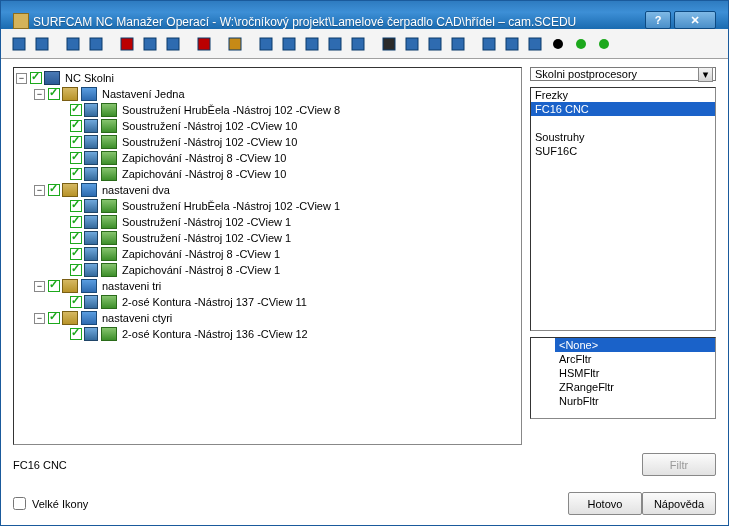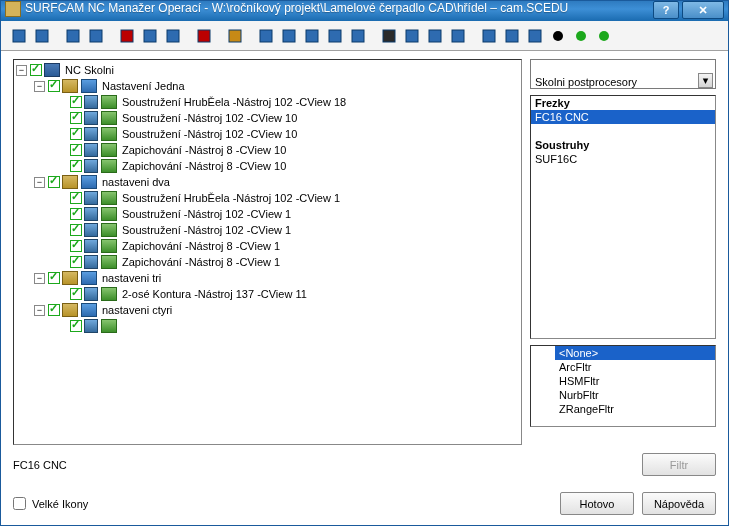--- a/index.html
+++ b/index.html
@@ -1,18 +1,18 @@
 <!DOCTYPE html>
 <html><head>
 <meta charset="utf-8">
 <style>
 * { box-sizing: border-box; margin: 0; padding: 0; font-family: "Segoe UI", Tahoma, sans-serif; font-size: 11px; }
 body { background: #fff; }
 .window { width: 729px; height: 526px; background: #fff; border: 1px solid #1a5a9c; display: flex; flex-direction: column; }
-.titlebar { height: 20px; background: linear-gradient(#2e7bc0,#3d8fd6 40%,#1a6bb0); display: flex; align-items: flex-start; padding: 0 4px; color: #fff; }
+.titlebar { height: 28px; background: linear-gradient(#2e7bc0,#3d8fd6 40%,#1a6bb0); display: flex; align-items: flex-end; padding: 0 12px; color: #fff; }
 .titlebar .icon { width:16px; height:16px; background:#d4b35a; border:1px solid #8a6d1e; margin-right:4px;}
 .titlebar .title { flex:1; font-size:12px; text-shadow:0 1px 1px rgba(0,0,0,.3);}
 .tbn { width:26px; height:18px; margin-left:3px; border:1px solid #0d4a82; border-radius:2px; background:linear-gradient(#7fb9e6,#4a8fc9); color:#fff; display:flex; align-items:center; justify-content:center; cursor:pointer; font-weight:bold;}
 .tbn.close{width:42px; background:linear-gradient(#7fb9e6,#4a8fc9);}
 .toolbar { height:30px; border-bottom:1px solid #a0a0a0; display:flex; align-items:center; padding:0 8px; gap:3px; background:#f4f4f4;}
 .tb { width:20px; height:20px; border:1px solid transparent; display:flex; align-items:center; justify-content:center; cursor:pointer;}
 .tb svg{width:16px;height:16px;}
 .sep{width:5px;}
 .main{ flex:1; display:flex; gap:8px; padding:8px 12px 4px 12px; overflow:hidden;}
 .tree-wrap{ flex:1; border:1px inset #888; background:#fff; overflow:auto; padding:2px;}
@@ -22,35 +22,35 @@
 .chk{ width:12px; height:12px; border:1px solid #1ca81c; background:#fff; margin-right:2px; position:relative;flex-shrink:0;}
 .chk::after{content:"✓"; color:#1ca81c; font-size:11px; position:absolute; top:-3px; left:0px; font-weight:bold;}
 .nic{ width:16px; height:14px; margin-right:3px; flex-shrink:0;}
 .nic.proj{background:linear-gradient(#4a7ab6,#2b5a96);border:1px solid #1c3a63;}
 .nic.setup{background:linear-gradient(#d6b862,#b89329);border:1px solid #7a5f14;}
 .nic.setup2{background:linear-gradient(#5a9de0,#2e6bb0);border:1px solid #1a4a7a;}
 .nic.op{background:linear-gradient(#86c46e,#3d8f2a);border:1px solid #2a6b1a;}
 .nic.pre{background:linear-gradient(#6fa8dc,#356a9c);border:1px solid #204568; width:14px;}
 .nodetext{padding-left:2px;}
 .right{ width:186px; display:flex; flex-direction:column; gap:6px;}
-.combo{ height:30px; border:1px solid #7a7a7a; background:#fff; display:flex; align-items:flex-end; padding:0 2px 0 4px; cursor:pointer;}
+.combo{ height:14px; border:1px solid #7a7a7a; background:#fff; display:flex; align-items:center; padding:0 2px 0 4px; cursor:pointer;}
 .combo span{flex:1;}
 .combo .arrow{ width:15px; height:15px; border:1px solid #888; background:linear-gradient(#f4f4f4,#d4d4d4); display:flex; align-items:center; justify-content:center;}
 .listbox{ border:1px inset #888; background:#fff; overflow:auto;}
 .listbox.top{height:244px;}
 .listbox.bot{height:82px;padding-left:24px;}
 .li{ padding:0 4px; height:14px; line-height:14px; cursor:pointer;}
 .li.sel{background:#1a62c9; color:#fff;}
-.li.group{font-weight:bold;}
+.li.group{font-weight:normal;}
 .bottom{ padding:4px 12px 10px 12px;}
 .status-row{display:flex; align-items:center; margin-bottom:16px;}
 .status-row .lbl{flex:1;}
 .btn{ height:23px; min-width:74px; border:1px solid #888; background:linear-gradient(#fbfbfb,#e2e2e2); cursor:pointer; padding:0 10px; border-radius:2px;}
 .btn:disabled{color:#999; cursor:default;}
-.btn-row{display:flex; justify-content:flex-end; gap:8px; align-items:center;}
+.btn-row{display:flex; justify-content:flex-end; gap:0; align-items:center;}
 .chk2{display:flex; align-items:center; gap:6px; margin-right:auto;}
 .chk2 input{width:13px;height:13px;}
 .dot{width:10px;height:10px;border-radius:50%;display:inline-block;}
 </style>
 </head>
 <body>
 
 <div class="window">
 
   <div class="titlebar">
@@ -201,21 +201,21 @@
             <span class="nic setup2"></span>
             <span class="nodetext">Nastavení Jedna</span>
           </div>
           <div class="row">
             <span class="indent"></span>
             <span class="indent"></span>
             <span class="indent"></span>
             <span class="chk"></span>
             <span class="nic pre"></span>
             <span class="nic op"></span>
-            <span class="nodetext">Soustružení HrubĚela  -Nástroj 102 -CView 18</span>
+            <span class="nodetext">Soustružení HrubĚela  -Nástroj 102 -CView 8</span>
           </div>
           <div class="row">
             <span class="indent"></span>
             <span class="indent"></span>
             <span class="indent"></span>
             <span class="chk"></span>
             <span class="nic pre"></span>
             <span class="nic op"></span>
             <span class="nodetext">Soustružení  -Nástroj 102 -CView 10</span>
           </div>
@@ -324,42 +324,43 @@
             <span class="nic setup2"></span>
             <span class="nodetext">nastaveni ctyri</span>
           </div>
           <div class="row">
             <span class="indent"></span>
             <span class="indent"></span>
             <span class="indent"></span>
             <span class="chk"></span>
             <span class="nic pre"></span>
             <span class="nic op"></span>
+            <span class="nodetext">2-osé Kontura  -Nástroj 136 -CView 12</span>
           </div>
         </div>
     </div>
 
     <div class="right">
       <div class="combo">
         <span>Skolni postprocesory</span>
         <div class="arrow">▾</div>
       </div>
       <div class="listbox top" id="postlist">
           <div class="li group">Frezky</div>
           <div class="li sel">FC16 CNC</div>
           <div class="li">&nbsp;</div>
           <div class="li group">Soustruhy</div>
           <div class="li">SUF16C</div>
         </div>
       <div class="listbox bot" id="filterlist">
           <div class="li sel">&lt;None&gt;</div>
           <div class="li">ArcFltr</div>
           <div class="li">HSMFltr</div>
+          <div class="li">ZRangeFltr</div>
           <div class="li">NurbFltr</div>
-          <div class="li">ZRangeFltr</div>
         </div>
     </div>
   </div>
 
   <div class="bottom">
     <div class="status-row">
       <div class="lbl">FC16 CNC</div>
       <button class="btn" disabled="">Filtr</button>
     </div>
     <div class="btn-row">

